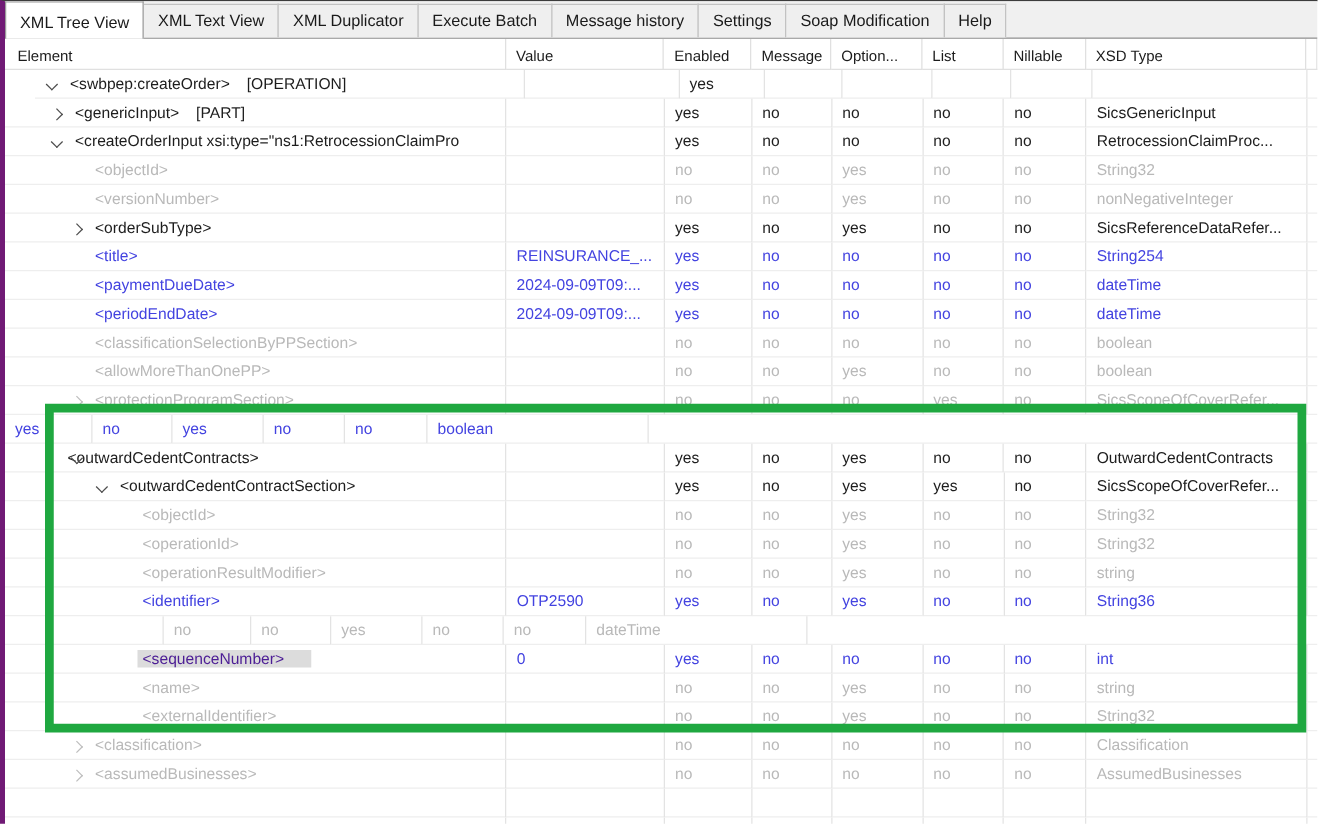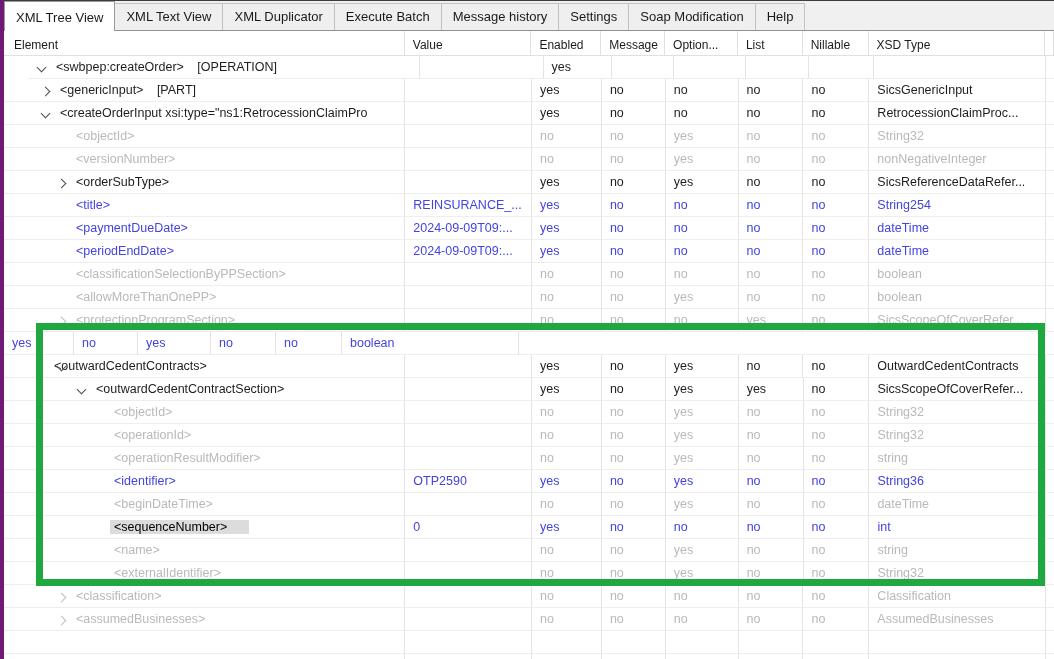--- a/index.html
+++ b/index.html
@@ -39,21 +39,21 @@
   .c-option  {width:73px;}
   .c-list    {width:65px;}
   .c-nillable{width:66px;}
   .c-xsd     {width:177px;}
   .c-filler  {width:10px;flex:1;border-right:none;}
 
   
   .state-gray .cell{color:var(--gray);}
   .state-blue .cell{color:var(--blue);}
   .esuffix{margin-left:10px;}
-  .ename.selected{background:var(--selbg);color:#000000;padding:0 22px 0 4px;margin-left:-4px;}
+  .ename.selected{background:var(--selbg);color:#4c1d95;padding:0 22px 0 4px;margin-left:-4px;}
 
   
   .chev{position:absolute;top:7.5px;width:7px;height:7px;display:inline-block;
         border-right:1.6px solid #4d4d4d;border-bottom:1.6px solid #4d4d4d;}
   .chev.down{transform:rotate(45deg);}
   .chev.right{transform:rotate(-45deg);top:8.5px;}
   .state-gray .chev{border-color:#bdbdbd;}
 
   
   .annotation{position:absolute;left:32px;top:322px;width:1009px;height:263px;
@@ -361,25 +361,20 @@
     <div class="cell c-value">OTP2590</div>
     <div class="cell c-enabled">yes</div>
     <div class="cell c-choice">no</div>
     <div class="cell c-option">yes</div>
     <div class="cell c-list">no</div>
     <div class="cell c-nillable">no</div>
     <div class="cell c-xsd">String36</div>
     <div class="cell c-filler"></div>
   </div>
         <div class="row state-gray">
-    <div class="cell c-element" style="padding-left: 110px;">
-      
-      <span class="ename">&lt;beginDateTime&gt;</span>
-      
-    </div>
     <div class="cell c-value"></div>
     <div class="cell c-enabled">no</div>
     <div class="cell c-choice">no</div>
     <div class="cell c-option">yes</div>
     <div class="cell c-list">no</div>
     <div class="cell c-nillable">no</div>
     <div class="cell c-xsd">dateTime</div>
     <div class="cell c-filler"></div>
   </div>
         <div class="row state-blue">

